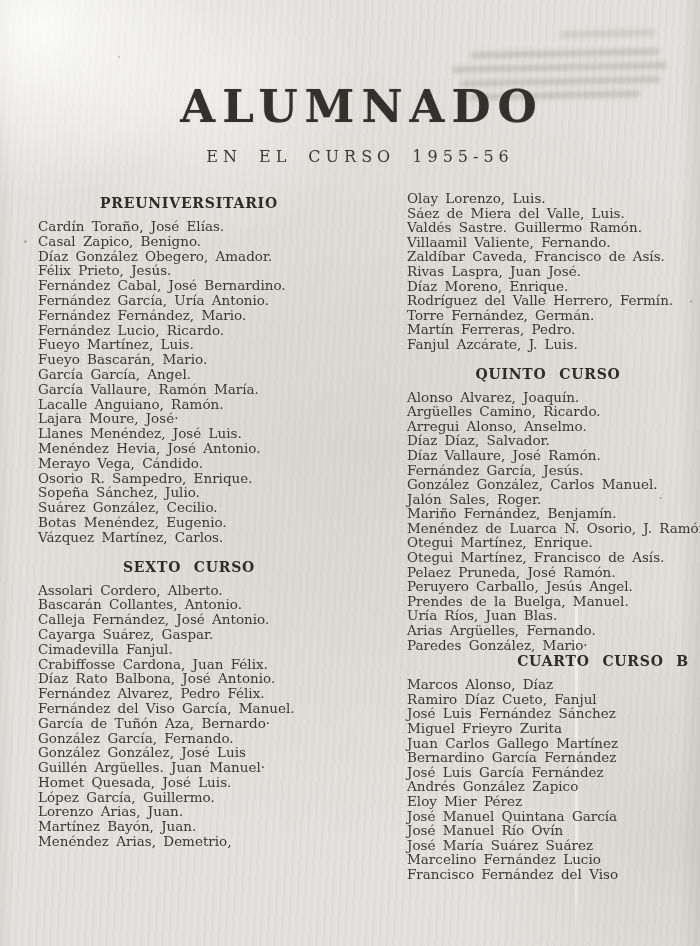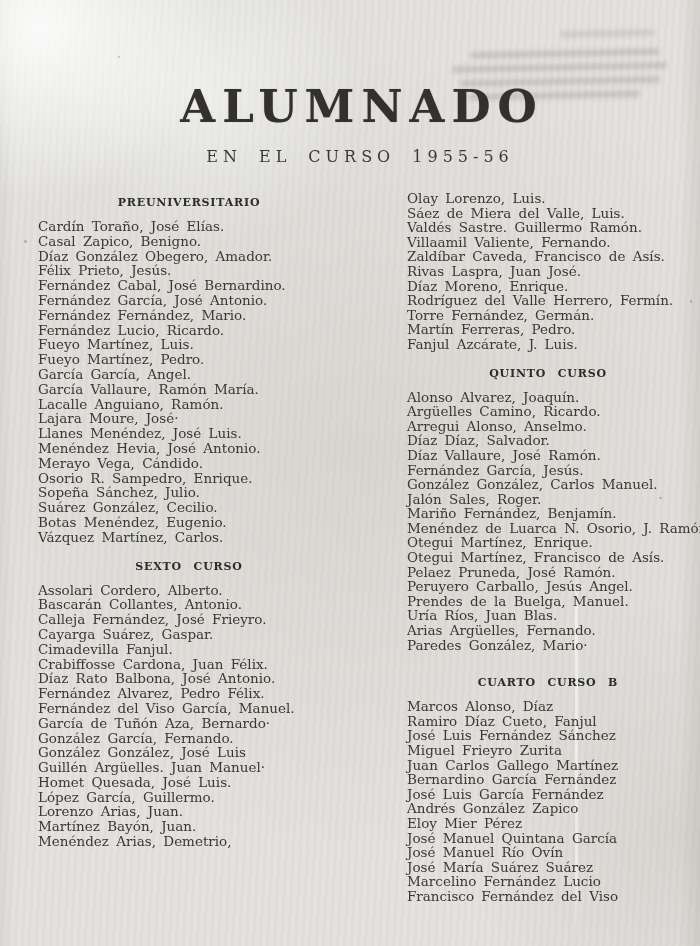--- a/index.html
+++ b/index.html
@@ -24,26 +24,26 @@
   }
   .page-subtitle{
     position:absolute;top:147px;left:10px;width:700px;text-align:center;
     font-size:16px;letter-spacing:5px;word-spacing:7px;color:#3b3a35;
     font-weight:500;
   }
   .col{position:absolute;}
   .col-left{left:38px;top:194px;width:322px;}
   .col-right{left:407px;top:191px;width:302px;}
   .section-heading{
-    text-align:center;font-weight:bold;font-size:11px;line-height:18px;
+    text-align:center;font-weight:bold;font-size:14px;line-height:18px;
     letter-spacing:0.8px;word-spacing:7px;color:#2d2c27;
     margin:13px 20px 7px 0;
   }
   .col .section-heading:first-child{margin-top:0;}
-  .col-right .section-heading.tight{margin-top:22px;}
+  .col-right .section-heading.tight{margin-top:0;text-align:right;}
   .name-line{
     font-size:13.5px;line-height:14.8px;white-space:nowrap;
     word-spacing:3px;color:#3a3832;
   }
   .col-right .name-line{line-height:14.6px;}
   
   .bleed-line{
     position:absolute;height:7px;border-radius:3px;
     background:rgba(115,112,104,0.24);filter:blur(2px);
     transform:rotate(-1.2deg);
@@ -84,43 +84,43 @@
 <div class="page-subtitle">EN EL CURSO 1955-56</div>
 
 <div class="col col-left">
     <div class="section-heading">PREUNIVERSITARIO</div>
     <div class="name-list">
       <div class="name-line">Cardín Toraño, José Elías.</div>
       <div class="name-line">Casal Zapico, Benigno.</div>
       <div class="name-line">Díaz González Obegero, Amador.</div>
       <div class="name-line">Félix Prieto, Jesús.</div>
       <div class="name-line">Fernández Cabal, José Bernardino.</div>
-      <div class="name-line">Fernández García, José Antonio.</div>
+      <div class="name-line">Fernández García, Uría Antonio.</div>
       <div class="name-line">Fernández Fernández, Mario.</div>
       <div class="name-line">Fernández Lucio, Ricardo.</div>
       <div class="name-line">Fueyo Martínez, Luis.</div>
-      <div class="name-line">Fueyo Martínez, Pedro.</div>
+      <div class="name-line">Fueyo Bascarán, Mario.</div>
       <div class="name-line">García García, Angel.</div>
       <div class="name-line">García Vallaure, Ramón María.</div>
       <div class="name-line">Lacalle Anguiano, Ramón.</div>
       <div class="name-line">Lajara Moure, José·</div>
       <div class="name-line">Llanes Menéndez, José Luis.</div>
       <div class="name-line">Menéndez Hevia, José Antonio.</div>
       <div class="name-line">Merayo Vega, Cándido.</div>
       <div class="name-line">Osorio R. Sampedro, Enrique.</div>
       <div class="name-line">Sopeña Sánchez, Julio.</div>
       <div class="name-line">Suárez González, Cecilio.</div>
       <div class="name-line">Botas Menéndez, Eugenio.</div>
       <div class="name-line">Vázquez Martínez, Carlos.</div>
     </div>
     <div class="section-heading">SEXTO CURSO</div>
     <div class="name-list">
       <div class="name-line">Assolari Cordero, Alberto.</div>
       <div class="name-line">Bascarán Collantes, Antonio.</div>
-      <div class="name-line">Calleja Fernández, José Frieyro.</div>
+      <div class="name-line">Calleja Fernández, José Antonio.</div>
       <div class="name-line">Cayarga Suárez, Gaspar.</div>
       <div class="name-line">Cimadevilla Fanjul.</div>
       <div class="name-line">Crabiffosse Cardona, Juan Félix.</div>
       <div class="name-line">Díaz Rato Balbona, José Antonio.</div>
       <div class="name-line">Fernández Alvarez, Pedro Félix.</div>
       <div class="name-line">Fernández del Viso García, Manuel.</div>
       <div class="name-line">García de Tuñón Aza, Bernardo·</div>
       <div class="name-line">González García, Fernando.</div>
       <div class="name-line">González González, José Luis</div>
       <div class="name-line">Guillén Argüelles. Juan Manuel·</div>

